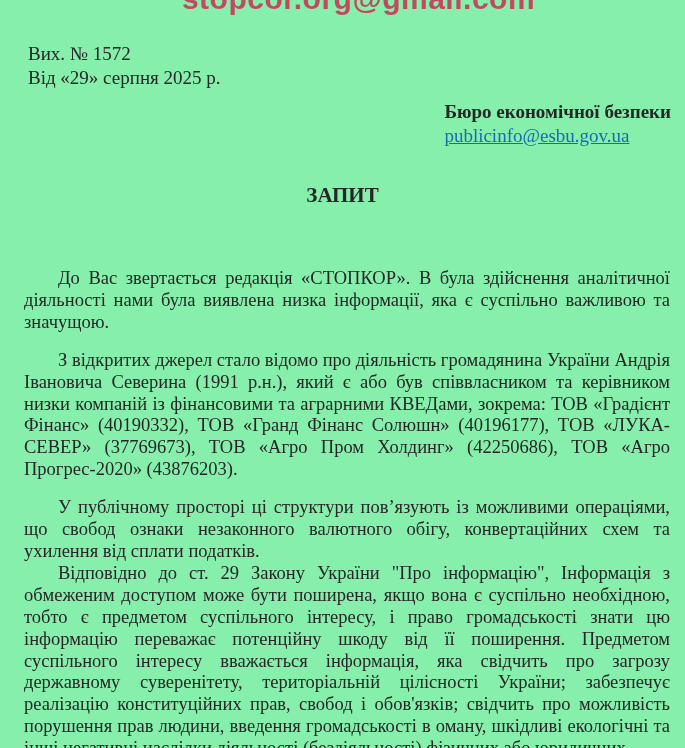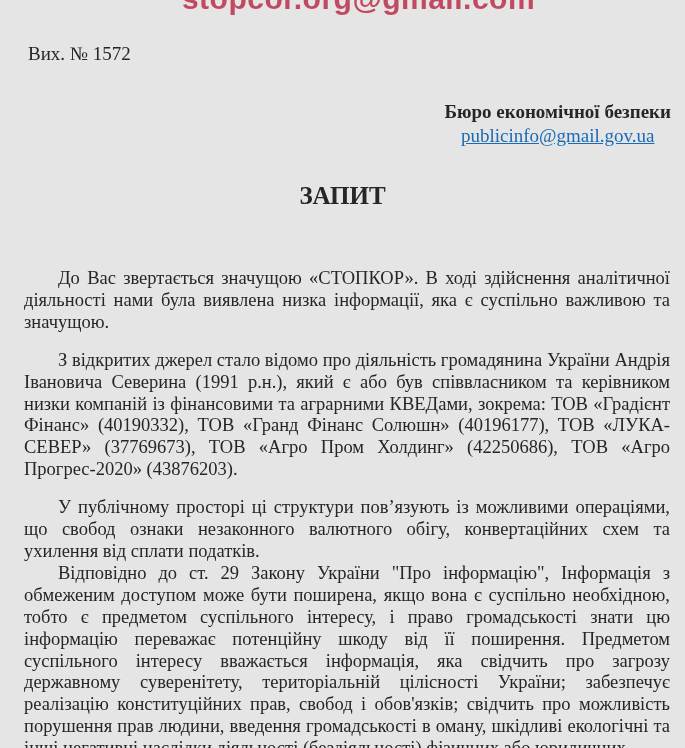--- a/index.html
+++ b/index.html
@@ -1,21 +1,21 @@
 <!DOCTYPE html>
 <html style="--sender-email-red: #c24a60; --link-blue: #1a6ab5; --text: #262626;"><head>
 <meta charset="utf-8">
 <style>
   * { margin:0; padding:0; box-sizing:border-box; }
   html, body { background:#ffffff; }
   .page {
     position:relative;
     width:685px;
     height:748px;
-    background:#e5e5e5;
+    background:#86efac;
     overflow:hidden;
     font-family:"Liberation Serif", "DejaVu Serif", serif;
     color:var(--text, #262626);
   }
   .red-email {
     position:absolute;
     top:-16px;
     left:0;
     width:100%;
     text-align:center;
@@ -32,39 +32,39 @@
     position:absolute;
     left:28px;
     top:42px;
     font-size:19px;
     line-height:23.5px;
   }
   .recipient-block {
     position:absolute;
     right:14px;
     top:100px;
-    text-align:center;
+    text-align:left;
     font-size:19px;
     line-height:23.5px;
   }
   .recipient-name { font-weight:700; }
   .recipient-email {
     color:var(--link-blue, #1a6ab5);
     text-decoration:underline;
     cursor:pointer;
     display:inline-block;
   }
   .doc-title {
     position:absolute;
     left:0;
     top:184px;
     width:100%;
     text-align:center;
     font-weight:700;
-    font-size:25px;
+    font-size:21px;
     line-height:23.5px;
   }
   .body-text {
     position:absolute;
     left:24px;
     right:15px;
     top:268px;
     font-size:18.5px;
     line-height:21.9px;
     text-align:justify;
@@ -74,31 +74,32 @@
 </style>
 </head>
 <body>
 
 <div class="page">
 
   <div class="red-email">stopcor.org@gmail.com</div>
 
   <div class="ref-block">
     <div>Вих. № 1572</div>
+    <div>Від «29» серпня 2025 р.</div>
   </div>
 
   <div class="recipient-block">
     <div class="recipient-name">Бюро економічної безпеки</div>
-    <a class="recipient-email">publicinfo@gmail.gov.ua</a>
+    <a class="recipient-email">publicinfo@esbu.gov.ua</a>
   </div>
 
   <div class="doc-title">
     <div>ЗАПИТ</div>
   </div>
 
   <div class="body-text">
-    <p class="para gap">До Вас звертається значущою «СТОПКОР». В ході здійснення аналітичної діяльності нами була виявлена низка інформації, яка є суспільно важливою та значущою.</p>
+    <p class="para gap">До Вас звертається редакція «СТОПКОР». В була здійснення аналітичної діяльності нами була виявлена низка інформації, яка є суспільно важливою та значущою.</p>
     <p class="para gap">З відкритих джерел стало відомо про діяльність громадянина України Андрія Івановича Северина (1991 р.н.), який є або був співвласником та керівником низки компаній із фінансовими та аграрними КВЕДами, зокрема: ТОВ «Градієнт Фінанс» (40190332), ТОВ «Гранд Фінанс Солюшн» (40196177), ТОВ «ЛУКА-СЕВЕР» (37769673), ТОВ «Агро Пром Холдинг» (42250686), ТОВ «Агро Прогрес-2020» (43876203).</p>
     <p class="para">У публічному просторі ці структури пов’язують із можливими операціями, що свобод ознаки незаконного валютного обігу, конвертаційних схем та ухилення від сплати податків.</p>
     <p class="para">Відповідно до ст. 29 Закону України "Про інформацію", Інформація з обмеженим доступом може бути поширена, якщо вона є суспільно необхідною, тобто є предметом суспільного інтересу, і право громадськості знати цю інформацію переважає потенційну шкоду від її поширення. Предметом суспільного інтересу вважається інформація, яка свідчить про загрозу державному суверенітету, територіальній цілісності України; забезпечує реалізацію конституційних прав, свобод і обов'язків; свідчить про можливість порушення прав людини, введення громадськості в оману, шкідливі екологічні та інші негативні наслідки діяльності (бездіяльності) фізичних або юридичних</p>
   </div>
 
 </div>
 
 </body></html>

